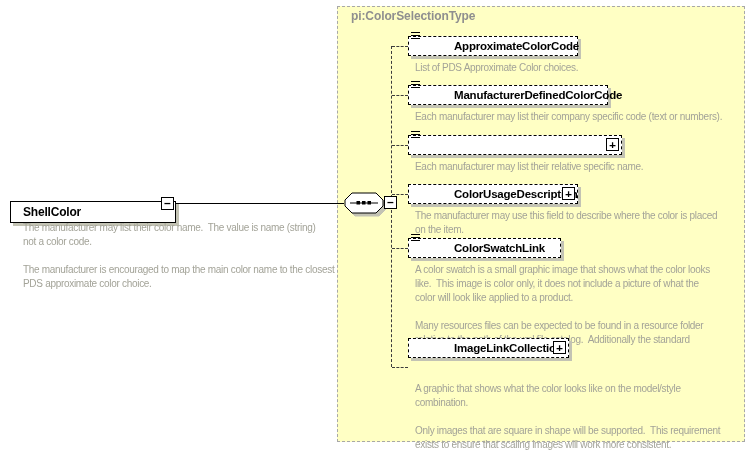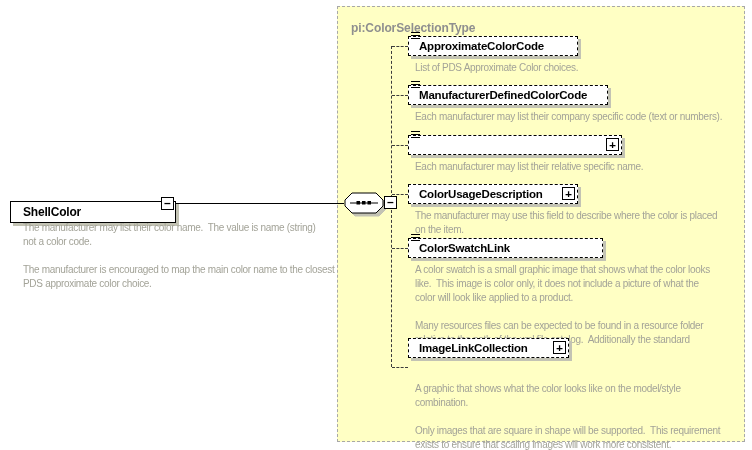--- a/index.html
+++ b/index.html
@@ -6,40 +6,40 @@
   .canvas{
     position:relative; width:752px; height:450px; background:#ffffff;
     font-family:"Liberation Sans", sans-serif; overflow:hidden;
   }
   
   .ct-box{
     position:absolute; left:337px; top:6px; width:408px; height:436px;
     background:#FFFFC4; border:1px dashed #A8A8A8; box-sizing:border-box;
   }
   .ct-label{
-    position:absolute; left:13px; top:14px;
+    position:absolute; left:13px; top:2px;
     font-size:12px; font-weight:bold; color:#8F8F8F; letter-spacing:-0.1px;
   }
   
   .line-solid{position:absolute; left:174px; top:203px; width:170px; height:1px; background:#000;}
   .line-v{position:absolute; left:391px; top:46px; width:0; height:321px; border-left:1px dashed #3c3c3c;}
   .stub{position:absolute; left:392px; width:16px; height:0; border-top:1px dashed #3c3c3c;}
   .s1{top:46px}.s2{top:95px}.s3{top:145px}.s4{top:194px}.s5{top:248px}.s6{top:367px}
   
   .el-box{
     position:absolute; background:#fff; box-sizing:border-box; height:22px;
     box-shadow:3px 3px 0 0 #C3C3B4;
   }
   .root{left:10px; top:201px; width:166px; border:1px solid #000;}
-  .child{left:408px; height:20px; border:1px dashed #000;}
+  .child{left:408px; height:20px; border:1px dashed #000;padding-left:35px;}
   .c1{top:36px; width:170px}
   .c2{top:85px; width:200px}
   .c3{top:135px; width:214px}
   .c4{top:184px; width:170px}
-  .c5{top:238px; width:195px}
+  .c5{top:238px; width:153px}
   .c6{top:338px; width:161px}
   .el-label{
     display:block; padding-left:10px; font-size:11.5px; font-weight:bold; color:#000;
     line-height:18px; letter-spacing:-0.2px; white-space:nowrap;
   }
   .root .el-label{line-height:20px; padding-left:12px; font-size:12px;}
   
   .ann-icon{
     position:absolute; left:2px; top:-5px; width:9px; height:7px;
     background:repeating-linear-gradient(to bottom,#000 0 1px,transparent 1px 3px);

